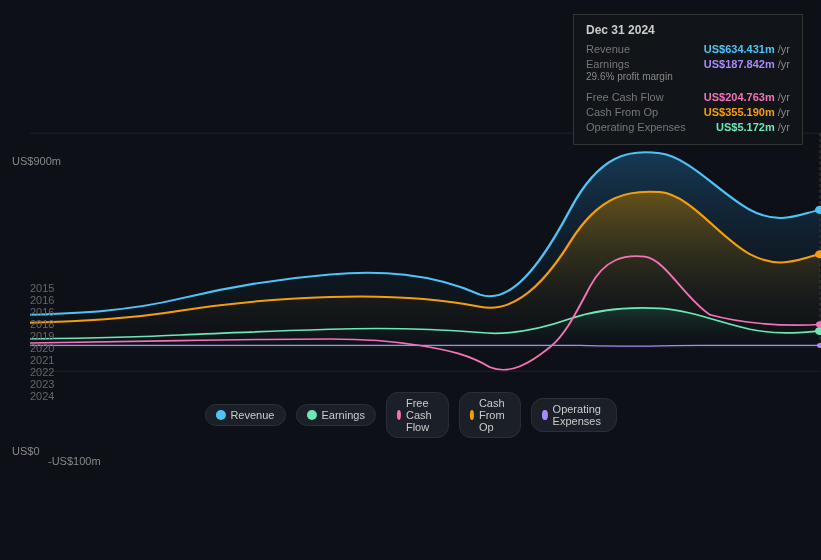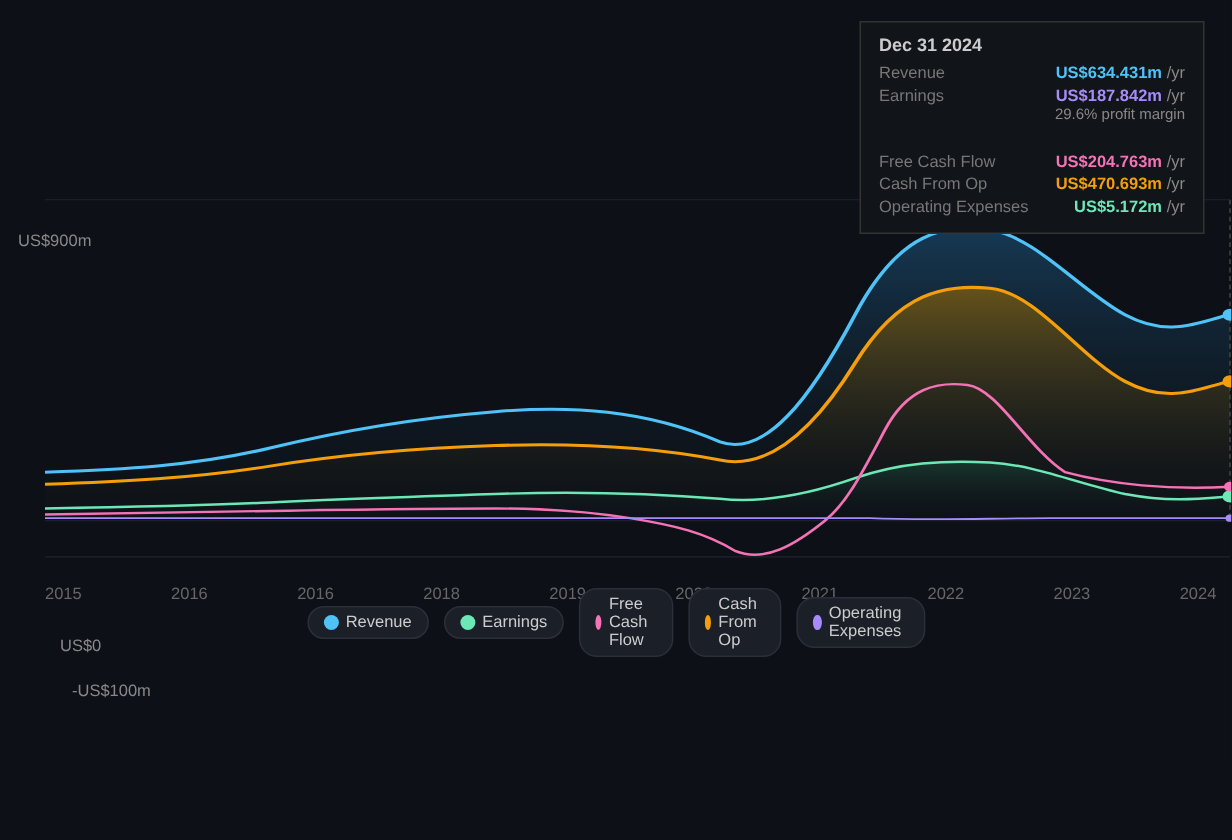--- a/index.html
+++ b/index.html
@@ -58,23 +58,23 @@
       margin-right: 10px;
     }
 
     .tooltip-value {
       font-weight: bold;
     }
 
     .tooltip-sub {
       font-size: 10px;
       color: #888;
-      text-align: right;
+      text-align: left;
       margin-top: -2px;
-      margin-bottom: 20px;
+      margin-bottom: 9px;
     }
 
     .color-revenue { color: #4fc3f7; }
     .color-earnings { color: #a78bfa; }
     .color-fcf { color: #f472b6; }
     .color-cashop { color: #f59e0b; }
     .color-opex { color: #6ee7b7; }
 
     .chart-svg {
       position: absolute;
@@ -146,36 +146,36 @@
       <span class="tooltip-label">Free Cash Flow</span>
       <span class="tooltip-value color-fcf">
         <span>US$204.763m</span>
         <span style="color:#888;font-weight:normal;">/yr</span>
       </span>
     </div>
 
     <div class="tooltip-row">
       <span class="tooltip-label">Cash From Op</span>
       <span class="tooltip-value color-cashop">
-        <span>US$470.693m</span>
+        <span>US$355.190m</span>
         <span style="color:#888;font-weight:normal;">/yr</span>
       </span>
     </div>
 
     <div class="tooltip-row">
       <span class="tooltip-label">Operating Expenses</span>
       <span class="tooltip-value color-opex">
         <span>US$5.172m</span>
         <span style="color:#888;font-weight:normal;">/yr</span>
       </span>
     </div>
   </div>
 
   <div class="y-axis-label" style="top: 155px;">US$900m</div>
-  <div class="y-axis-label" style="top: 425px; margin-left: 28px;">US$0</div>
+  <div class="y-axis-label" style="top: 445px;">US$0</div>
   <div class="y-axis-label" style="top: 455px; margin-left: 36px;">-US$100m</div>
 
   <svg class="chart-svg" viewBox="0 0 821 560" preserveAspectRatio="none">
 
     <line x1="30" y1="165" x2="820" y2="165" stroke="#1e2330" stroke-width="1"></line>
     <line x1="30" y1="430" x2="820" y2="430" stroke="#1e2330" stroke-width="1"></line>
     <line x1="30" y1="460" x2="820" y2="460" stroke="#1e2330" stroke-width="1"></line>
 
     <defs>
       <linearGradient id="revGrad" x1="0" y1="0" x2="0" y2="1">
@@ -210,21 +210,21 @@
 
     <line x1="820" y1="165" x2="820" y2="430" stroke="#444" stroke-width="1" stroke-dasharray="4,3"></line>
 
     <circle cx="820" cy="260" r="5" fill="#4fc3f7"></circle>
     <circle cx="820" cy="315" r="5" fill="#f59e0b"></circle>
     <circle cx="820" cy="410" r="5" fill="#6ee7b7"></circle>
     <circle cx="820" cy="402" r="4" fill="#f472b6"></circle>
     <circle cx="820" cy="428" r="3" fill="#a78bfa"></circle>
   </svg>
 
-  <div style="position:absolute;bottom:50px;left:30px;right:10px;display:flex;justify-content:space-between;">
+  <div style="position:absolute;bottom:50px;left:30px;right:10px;display:flex;justify-content:space-between;flex-direction:column;">
     <span class="x-label">2015</span>
     <span class="x-label">2016</span>
     <span class="x-label">2016</span>
     <span class="x-label">2018</span>
     <span class="x-label">2019</span>
     <span class="x-label">2020</span>
     <span class="x-label">2021</span>
     <span class="x-label">2022</span>
     <span class="x-label">2023</span>
     <span class="x-label">2024</span>

